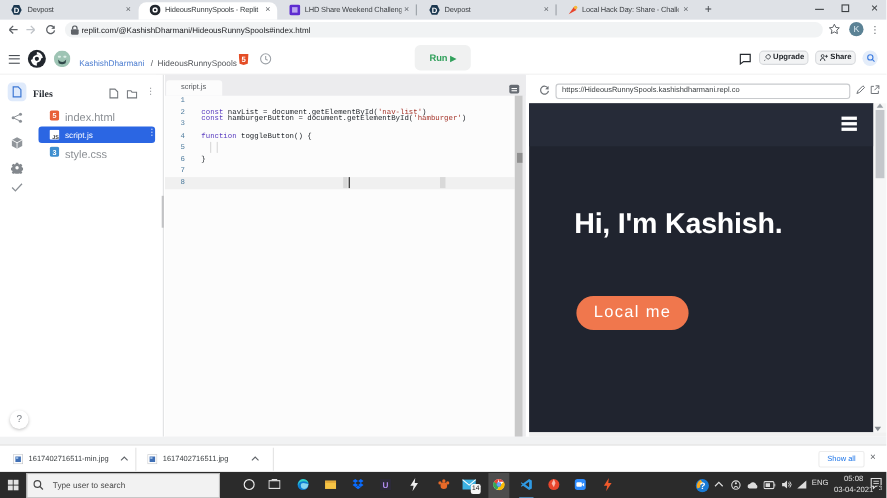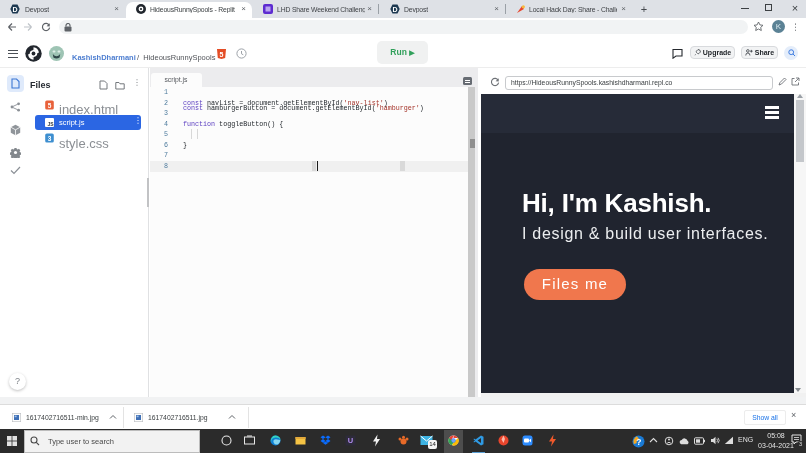--- a/index.html
+++ b/index.html
@@ -26,21 +26,21 @@
 .pillbtn { position:absolute; top:9.5px; height:13px; background:#f2f3f4; border:1px solid #d8dadd; border-radius:4px; font-size:7px; color:#22262b; display:flex; align-items:center; justify-content:center; font-weight:bold; }
 
 
 #workspace { position:absolute; left:0; top:68px; width:806px; height:329px; background:#fff; }
 
 
 #leftstrip { position:absolute; left:0; top:0; width:30px; height:329px; background:#fff; }
 
 
 #files { position:absolute; left:30px; top:0; width:112px; height:329px; background:#fff; }
-.frow { position:absolute; left:14px; font-size:13px; color:#8b8f94; }
+.frow { position:absolute; left:14px; font-size:10px; color:#8b8f94; }
 
 
 #editor { position:absolute; left:150px; top:0; width:328px; height:329px; background:#ececee; }
 #edtabs { position:absolute; left:0; top:0; width:328px; height:19px; background:#ececee; }
 #edtab-active { position:absolute; left:0.5px; top:4.5px; width:51px; height:14.5px; background:#fcfcfc; border-radius:3px 3px 0 0; font-size:6.8px; color:#55585d; text-align:center; line-height:14.5px; }
 #code { position:absolute; left:0px; top:19px; width:318px; height:310px; background:#fcfcfc; font-family:"Liberation Mono", monospace; font-size:6.7px; line-height:10.5px; }
 .ln { position:absolute; width:18px; text-align:right; color:#4e7b9d; }
 .cl { position:absolute; left:33px; white-space:pre; color:#24292e; }
 .kw { color:#5a3dc0; }
 .str { color:#a5342a; }
@@ -139,20 +139,21 @@
       </svg>
   <svg class="abs" style="left:41px;top:3.5px" width="10" height="10" viewBox="0 0 10 10">
         <path d="M8.2 3.2 A 3.6 3.6 0 1 0 8.6 5.6" stroke="#5f6368" stroke-width="1.2" fill="none"></path>
         <polygon points="8.7,1.2 8.7,4.4 5.6,4.2" fill="#5f6368"></polygon>
       </svg>
   <div id="urlpill"></div>
   <svg class="abs" style="left:64px;top:4.5px" width="8" height="9" viewBox="0 0 8 9">
         <rect x="0.5" y="3.5" width="7" height="5" rx="1" fill="#5f6368"></rect>
         <path d="M2 3.5 V2.5 A2 2 0 0 1 6 2.5 V3.5" stroke="#5f6368" stroke-width="1.2" fill="none"></path>
       </svg>
+  <div id="urltext">replit.com/@KashishDharmani/HideousRunnySpools#index.html</div>
   <svg class="abs" style="left:753px;top:3px" width="11" height="11" viewBox="0 0 11 11">
         <path d="M5.5 1 L6.9 3.9 L10 4.3 L7.7 6.4 L8.3 9.5 L5.5 8 L2.7 9.5 L3.3 6.4 L1 4.3 L4.1 3.9 Z" fill="none" stroke="#5f6368" stroke-width="0.9"></path>
       </svg>
   <div class="abs" style="left:772px;top:2px;width:13px;height:13px;border-radius:50%;background:#5b8295;color:#dcebf2;font-size:8px;line-height:13px;text-align:center;">K</div>
   <div class="abs" style="left:791px;top:2px;width:8px;height:14px;color:#5f6368;font-size:9px;line-height:14px;text-align:center;letter-spacing:0;">⋮</div>
 </div>
 
 <div id="rheader">
 
   <div class="abs" style="left:8px;top:13.5px;width:9.5px;height:1.2px;background:#4a4f55;"></div>
@@ -168,21 +169,21 @@
     <path d="M8.5 14.8 Q4 14.4 3 9.5 L5.1 8.7 Q5.7 12.2 8.5 12.6 Z" fill="#fff"></path>
     <path d="M2.2 8.5 Q2.6 4 7.5 3 L8.3 5.1 Q4.8 5.7 4.4 8.5 Z" fill="#22272e"></path>
   </svg>
 
   <svg class="abs" style="left:49px;top:10px" width="15" height="15" viewBox="0 0 15 15">
     <circle cx="7.5" cy="7.5" r="7.5" fill="#9ec4b4"></circle>
     <rect x="3.6" y="4.6" width="2.8" height="1.8" rx="0.7" fill="#ddeee7"></rect>
     <rect x="8.6" y="4.6" width="2.8" height="1.8" rx="0.7" fill="#ddeee7"></rect>
     <path d="M3.8 8 Q7.5 12.6 11.2 8 L10.6 11.4 Q7.5 13.4 4.4 11.4 Z" fill="#2f4849"></path>
   </svg>
-  <div class="abs" style="left:72px;top:16.5px;font-size:7.5px;color:#4c7dd0;font-weight:bold;">KashishDharmani</div>
+  <div class="abs" style="left:72px;top:16.5px;font-size:7.5px;color:#4c7dd0;font-weight:normal;">KashishDharmani</div>
   <div class="abs" style="left:137px;top:16.5px;font-size:7.5px;color:#52555a;">/&nbsp; HideousRunnySpools</div>
 
   <svg class="abs" style="left:217px;top:13px" width="9" height="10" viewBox="0 0 9 10">
         <path d="M0 0 H9 L8.2 9 L4.5 10 L0.8 9 Z" fill="#e44d26"></path>
         <text x="4.5" y="7.6" font-size="7" fill="#fff" text-anchor="middle" font-family="Liberation Sans" font-weight="bold">5</text>
       </svg>
 
   <svg class="abs" style="left:236px;top:12px" width="11" height="11" viewBox="0 0 11 11">
         <circle cx="5.5" cy="5.5" r="4.6" fill="none" stroke="#9da2a8" stroke-width="1"></circle>
         <path d="M5.5 3 V5.8 L7.3 6.8" stroke="#9da2a8" stroke-width="1" fill="none"></path>
@@ -234,21 +235,21 @@
           <circle cx="12" cy="12" r="3.4" fill="#fff"></circle>
         </svg>
     <svg class="abs" style="left:10px;top:98px" width="11" height="9" viewBox="0 0 11 9">
           <path d="M1 4.5 L4 7.5 L10 1" fill="none" stroke="#8b9096" stroke-width="1.2"></path>
         </svg>
 
     <div class="abs" style="left:9px;top:305px;width:17px;height:17px;border-radius:50%;background:#fff;box-shadow:0 1px 3px rgba(0,0,0,0.25);color:#7a7f85;font-size:9px;text-align:center;line-height:17px;">?</div>
   </div>
 
   <div id="files">
-    <div class="abs" style="left:0px;top:12px;font-size:9px;font-weight:bold;color:#272c33;">Files</div>
+    <div class="abs" style="left:0px;top:12px;font-size:9px;font-weight:bold;color:#272c33;font-family:Liberation Serif, serif;">Files</div>
     <svg class="abs" style="left:69px;top:12px" width="9" height="10" viewBox="0 0 9 10">
           <path d="M1 1 H5.5 L8 3.5 V9 H1 Z" fill="none" stroke="#74787d" stroke-width="1"></path>
         </svg>
     <svg class="abs" style="left:85px;top:13px" width="10" height="9" viewBox="0 0 10 9">
           <path d="M0.8 1.5 H4 L5 2.8 H9.2 V8 H0.8 Z" fill="none" stroke="#74787d" stroke-width="1"></path>
         </svg>
     <div class="abs" style="left:103px;top:10px;color:#74787d;font-size:8px;">⋮</div>
 
     <svg class="abs" style="left:15px;top:32px" width="9" height="10" viewBox="0 0 9 10">
           <rect x="0.2" y="0.4" width="8.6" height="9.2" rx="1.6" fill="#e8613a"></rect>
@@ -317,22 +318,21 @@
         </svg>
     <svg class="abs" style="left:310px;top:9px" width="9" height="9" viewBox="0 0 9 9">
           <path d="M3.5 1.5 H1 V8 H7.5 V5.5 M5 1 H8 V4 M8 1 L4 5" fill="none" stroke="#6e7277" stroke-width="0.9"></path>
         </svg>
     <div id="pdark">
       <div id="pnav"></div>
       <div class="abs" style="left:284px;top:12px;width:14px;height:2.6px;background:#fff;"></div>
       <div class="abs" style="left:284px;top:17.2px;width:14px;height:2.6px;background:#fff;"></div>
       <div class="abs" style="left:284px;top:22.4px;width:14px;height:2.6px;background:#fff;"></div>
       <div id="phead">Hi, I'm Kashish.</div>
-      <div id="psub">I design &amp; build user interfaces.</div>
-      <div id="pbtn">Files me</div>
+      <div id="pbtn">Local me</div>
     </div>
     <div id="pscroll">
           <div id="pthumb"></div>
       <div class="abs" style="left:3px;top:0px;width:0;height:0;border-left:3px solid transparent;border-right:3px solid transparent;border-bottom:4px solid #9aa0a6;"></div>
     </div>
   </div>
 
   <div class="abs" style="left:481px;top:325px;width:325px;height:4px;background:#f1f1f1;"></div>
   <div class="abs" style="left:794.5px;top:320px;width:0;height:0;border-left:3px solid transparent;border-right:3px solid transparent;border-top:4px solid #878c91;"></div>
 </div>

